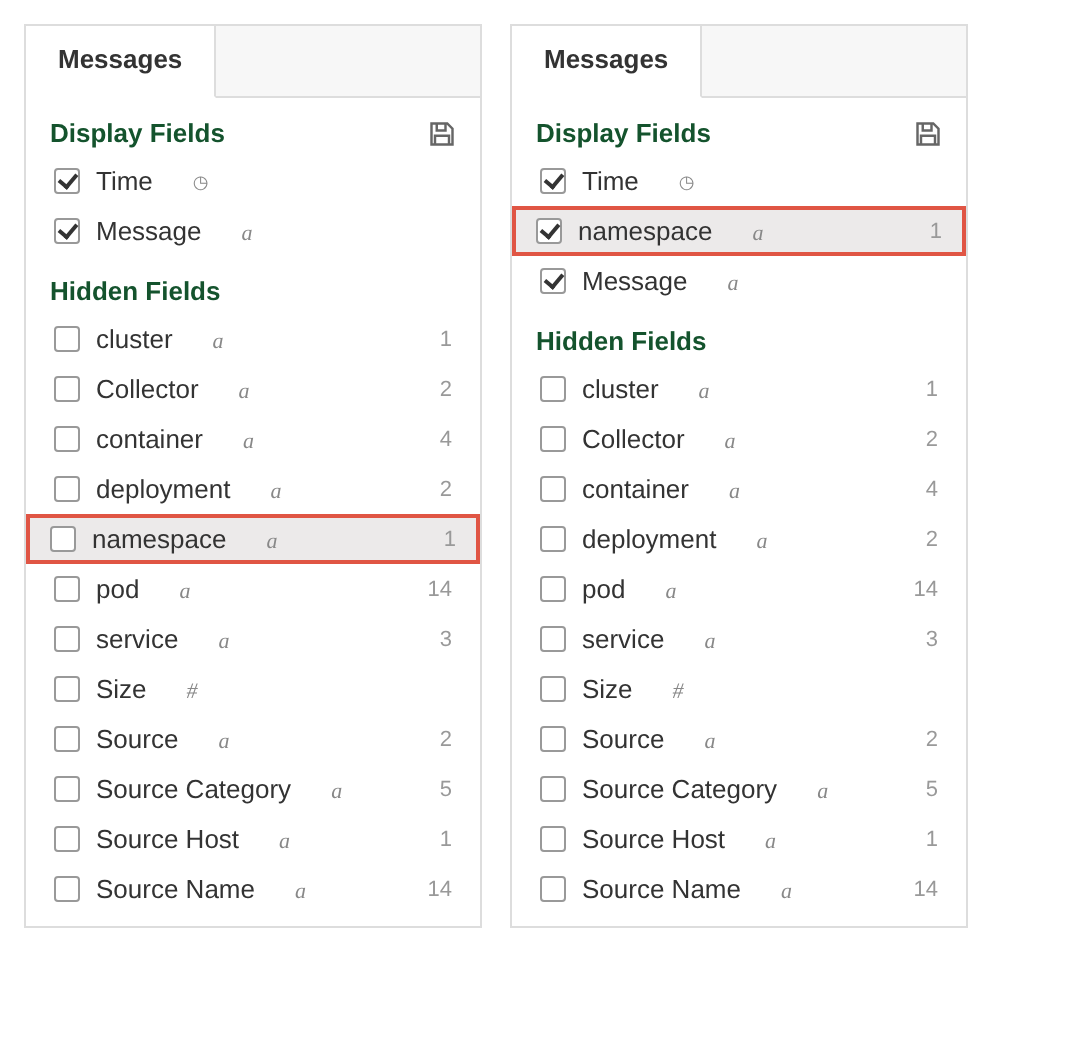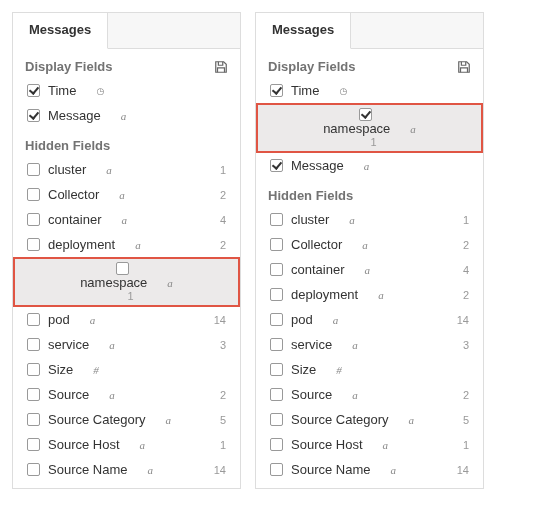--- a/index.html
+++ b/index.html
@@ -36,40 +36,39 @@
     margin-bottom: -1px;
     cursor: pointer;
   }
   .section-header {
     display: flex;
     align-items: center;
     justify-content: space-between;
     padding: 10px 12px 4px 12px;
     font-weight: 700;
     font-size: 13px;
-    color: #737373;
+    color: #14532d;
   }
   .save-icon {
     width: 14px; height: 14px;
     color: #666;
     cursor: pointer;
   }
   .save-icon svg { width: 14px; height: 14px; display: block; }
   .row {
     display: flex;
     align-items: center;
     padding: 3px 12px 3px 12px;
     min-height: 22px;
     border: 2px solid transparent;
   }
   .row.highlight-row {
     border: 2px solid #e05544;
     background: #eceaea;
     padding: 3px 10px 3px 10px;
-    flex-direction: column;
   }
   .cbox {
     width: 13px; height: 13px;
     border: 1px solid #999;
     border-radius: 2px;
     background: #fff;
     margin-right: 8px;
     flex: 0 0 auto;
     position: relative;
     cursor: pointer;

